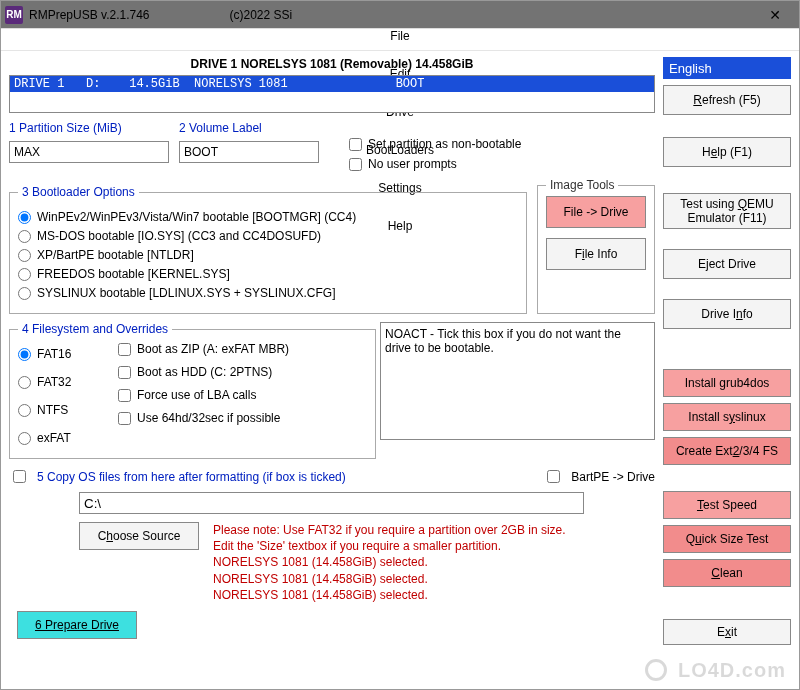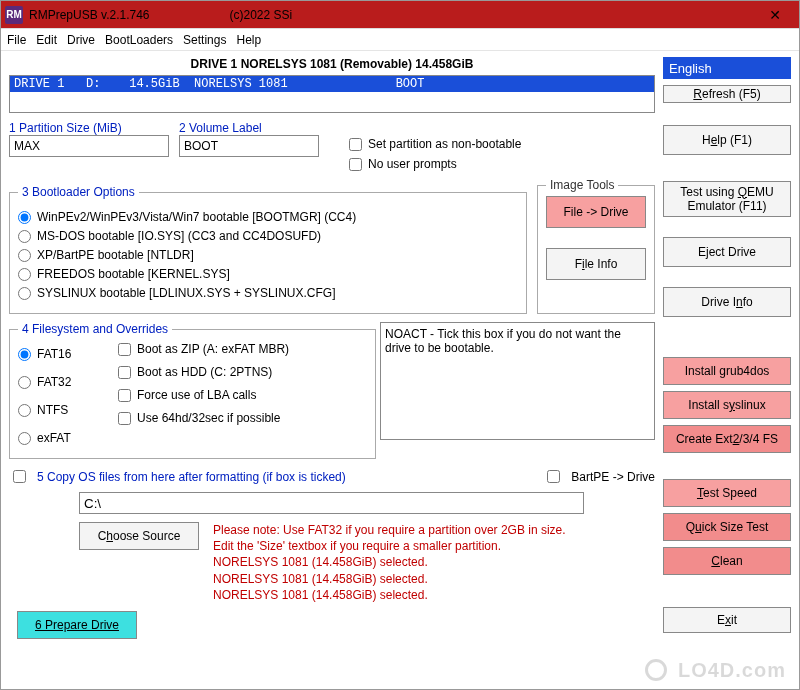--- a/index.html
+++ b/index.html
@@ -16,21 +16,21 @@
   .window {
     width: 800px;
     height: 690px;
     background: #fff;
     border: 1px solid #999;
     display: flex;
     flex-direction: column;
   }
   .titlebar {
     height: 28px;
-    background: #b91c1c;
+    background: #737373;
     display: flex;
     align-items: center;
     padding: 0 4px;
     border-bottom: 1px solid #ddd;
   }
   .titlebar .app-icon {
     width: 18px; height: 18px;
     background: #5a2a7a;
     color: #fff;
     font-weight: bold;
@@ -47,22 +47,23 @@
     text-align: center;
     font-size: 14px;
     line-height: 22px;
     cursor: default;
   }
   .menubar {
     height: 22px;
     display: flex;
     align-items: center;
     padding: 0 6px;
-    gap: 10px;
+    gap: 24px;
     border-bottom: 1px solid #e5e5e5;
+    flex-direction: column;
   }
   .menubar span { cursor: default; }
   .content {
     flex: 1;
     display: flex;
     padding: 6px 8px 8px 8px;
     gap: 8px;
     position: relative;
   }
   .left {
@@ -96,21 +97,21 @@
     font-size: 12px;
     padding: 1px 4px;
     white-space: pre;
   }
   .row12 {
     display: flex;
     gap: 10px;
     align-items: flex-start;
   }
   .field-col { display: flex; flex-direction: column; }
-  .bluelabel { color: #0020c0; margin-bottom: 0; }
+  .bluelabel { color: #0020c0; margin-bottom: 6px; }
   .tinput {
     border: 1px solid #888;
     height: 22px;
     padding: 2px 4px;
     font-size: 12px;
     background: #fff;
   }
   .checkrow { display: flex; align-items: center; gap: 6px; margin-bottom: 6px; }
   .checkrow input { margin: 0; }
   fieldset {
@@ -135,21 +136,21 @@
   }
   .imgtools-title {
     position: relative;
     top: -16px;
     background: #fff;
     display: inline-block;
     padding: 0 4px;
     color: #333;
     font-size: 12px;
   }
-  .imgtools-inner { margin-top: -12px; display: flex; flex-direction: column; gap: 20px; }
+  .imgtools-inner { margin-top: -12px; display: flex; flex-direction: column; gap: 10px; }
   .btn {
     border: 1px solid #888;
     background: #f4f4f4;
     height: 26px;
     font-size: 12px;
     cursor: default;
     padding: 0 6px;
     text-align: center;
     display: flex;
     align-items: center;
@@ -382,21 +383,21 @@
         </div>
       </div>
 
       <button class="btn cyan prepare">
           <span style="text-decoration:underline">6 Prepare Drive</span>
         </button>
     </div>
 
     <div class="right">
       <div class="lang-badge">English</div>
-      <button class="btn" style="height:18px">
+      <button class="btn" style="height:30px">
           <span><u class="hk">R</u>efresh (F5)</span>
         </button>
       <div style="height:10px"></div>
       <button class="btn" style="height:30px">
           <span>H<u class="hk">e</u>lp (F1)</span>
         </button>
       <div style="height:14px"></div>
       <button class="btn tall">
           <span>Test using <u class="hk">Q</u>EMU<br>Emulator (F11)</span>
         </button>

